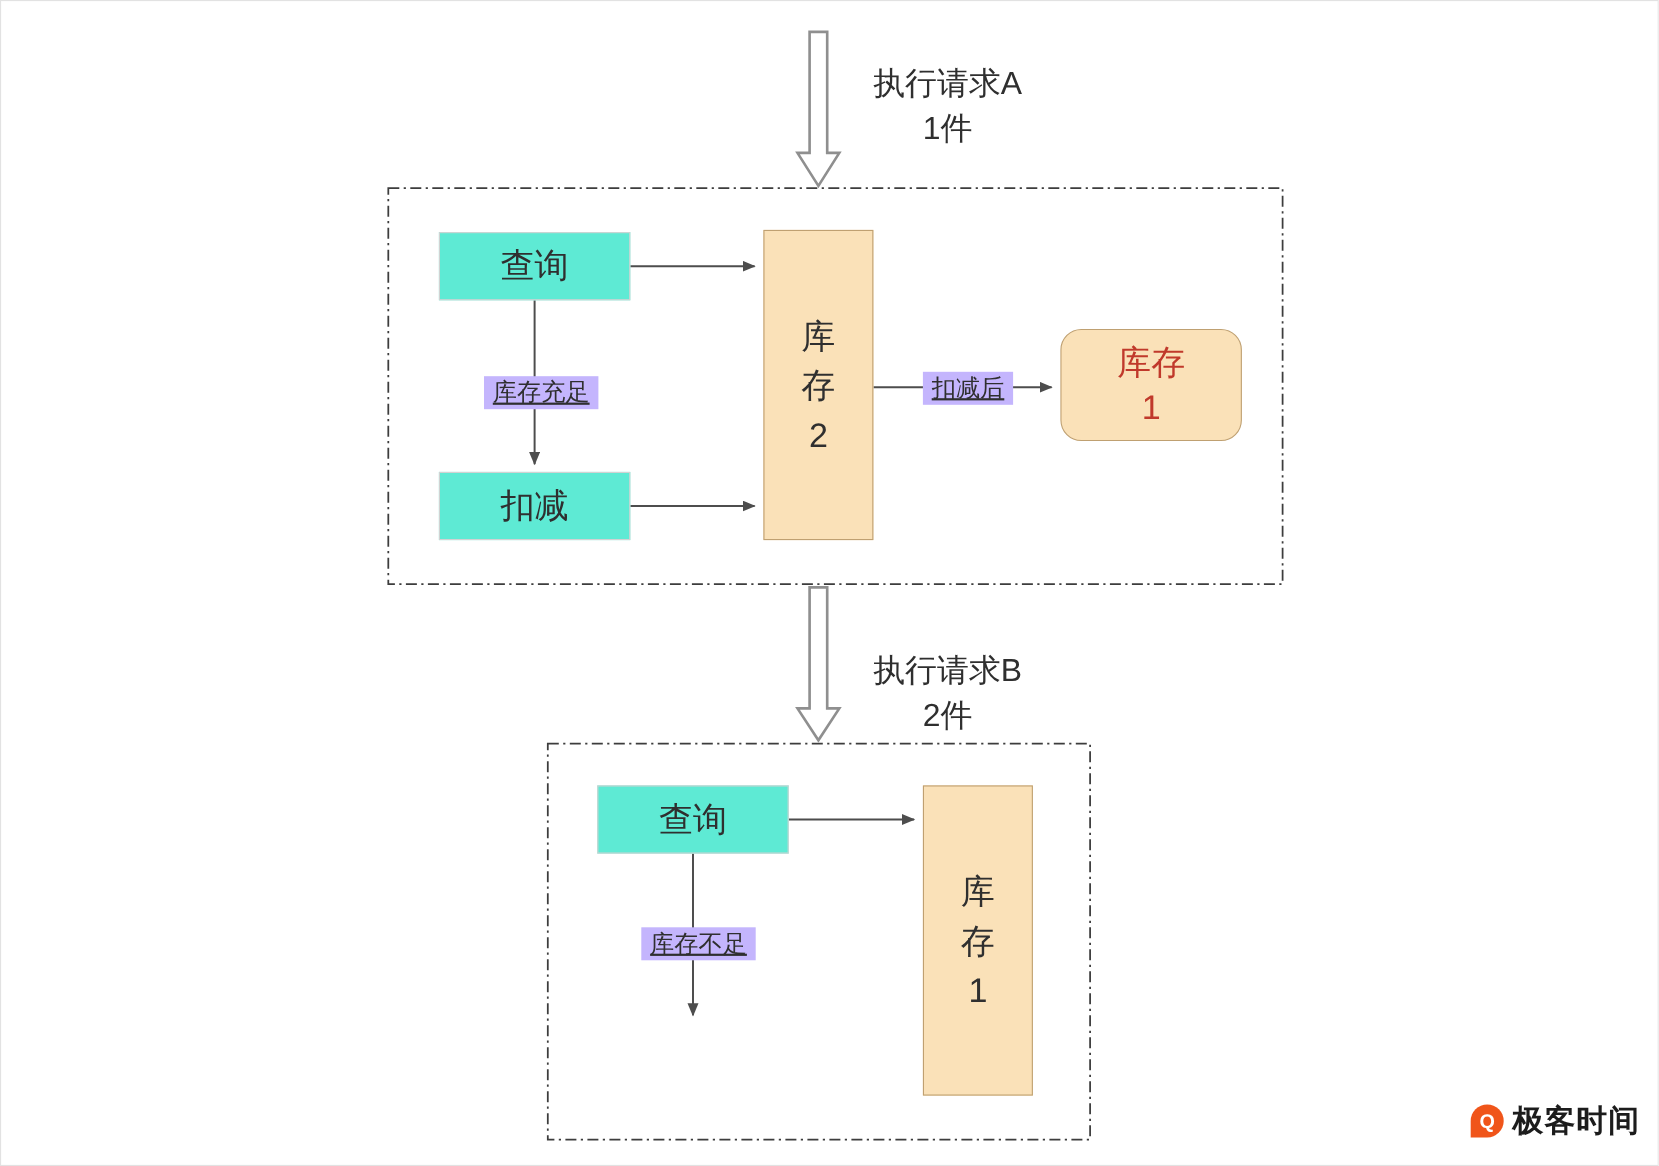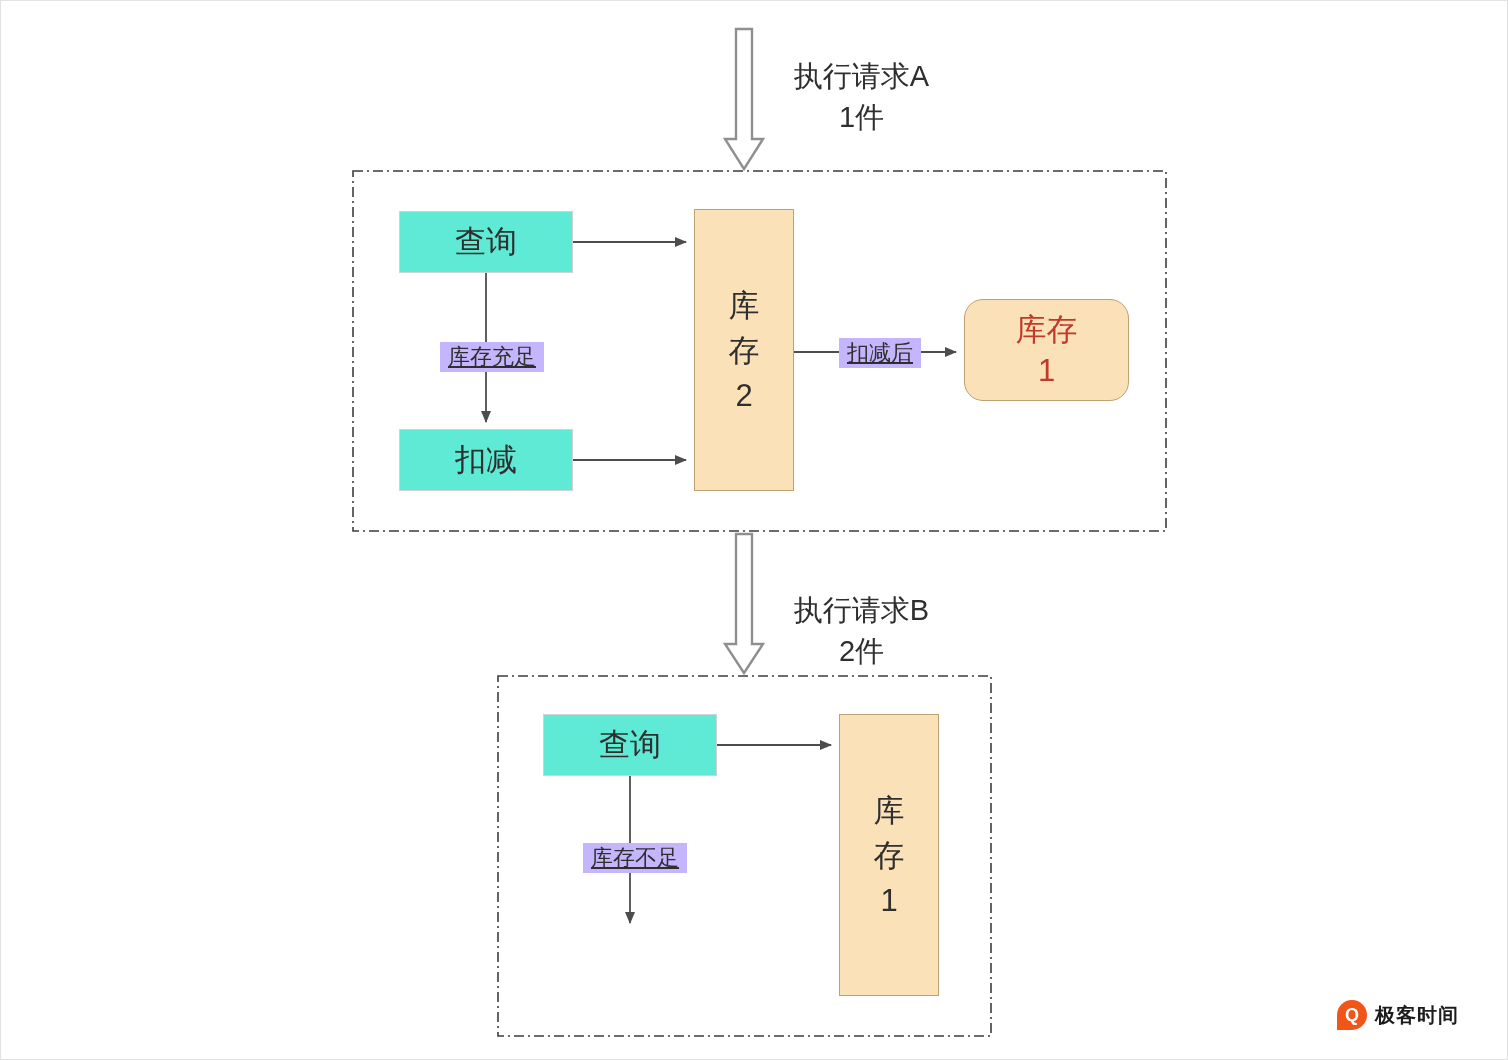--- a/index.html
+++ b/index.html
@@ -64,21 +64,21 @@
   .logo-icon {
     width:30px; height:30px;
     background:#f0551a;
     border-radius:50% 50% 50% 0;
     color:#ffffff;
     font-weight:bold;
     font-size:18px;
     display:flex; align-items:center; justify-content:center;
   }
   .logo-text {
-    font-size:20px;
+    font-size:28px;
     font-weight:600;
     color:#1c1c1c;
     letter-spacing:1px;
     font-family:Liberation Serif, serif;
   }
 </style>
 </head>
 <body>
 
 <div class="canvas">

